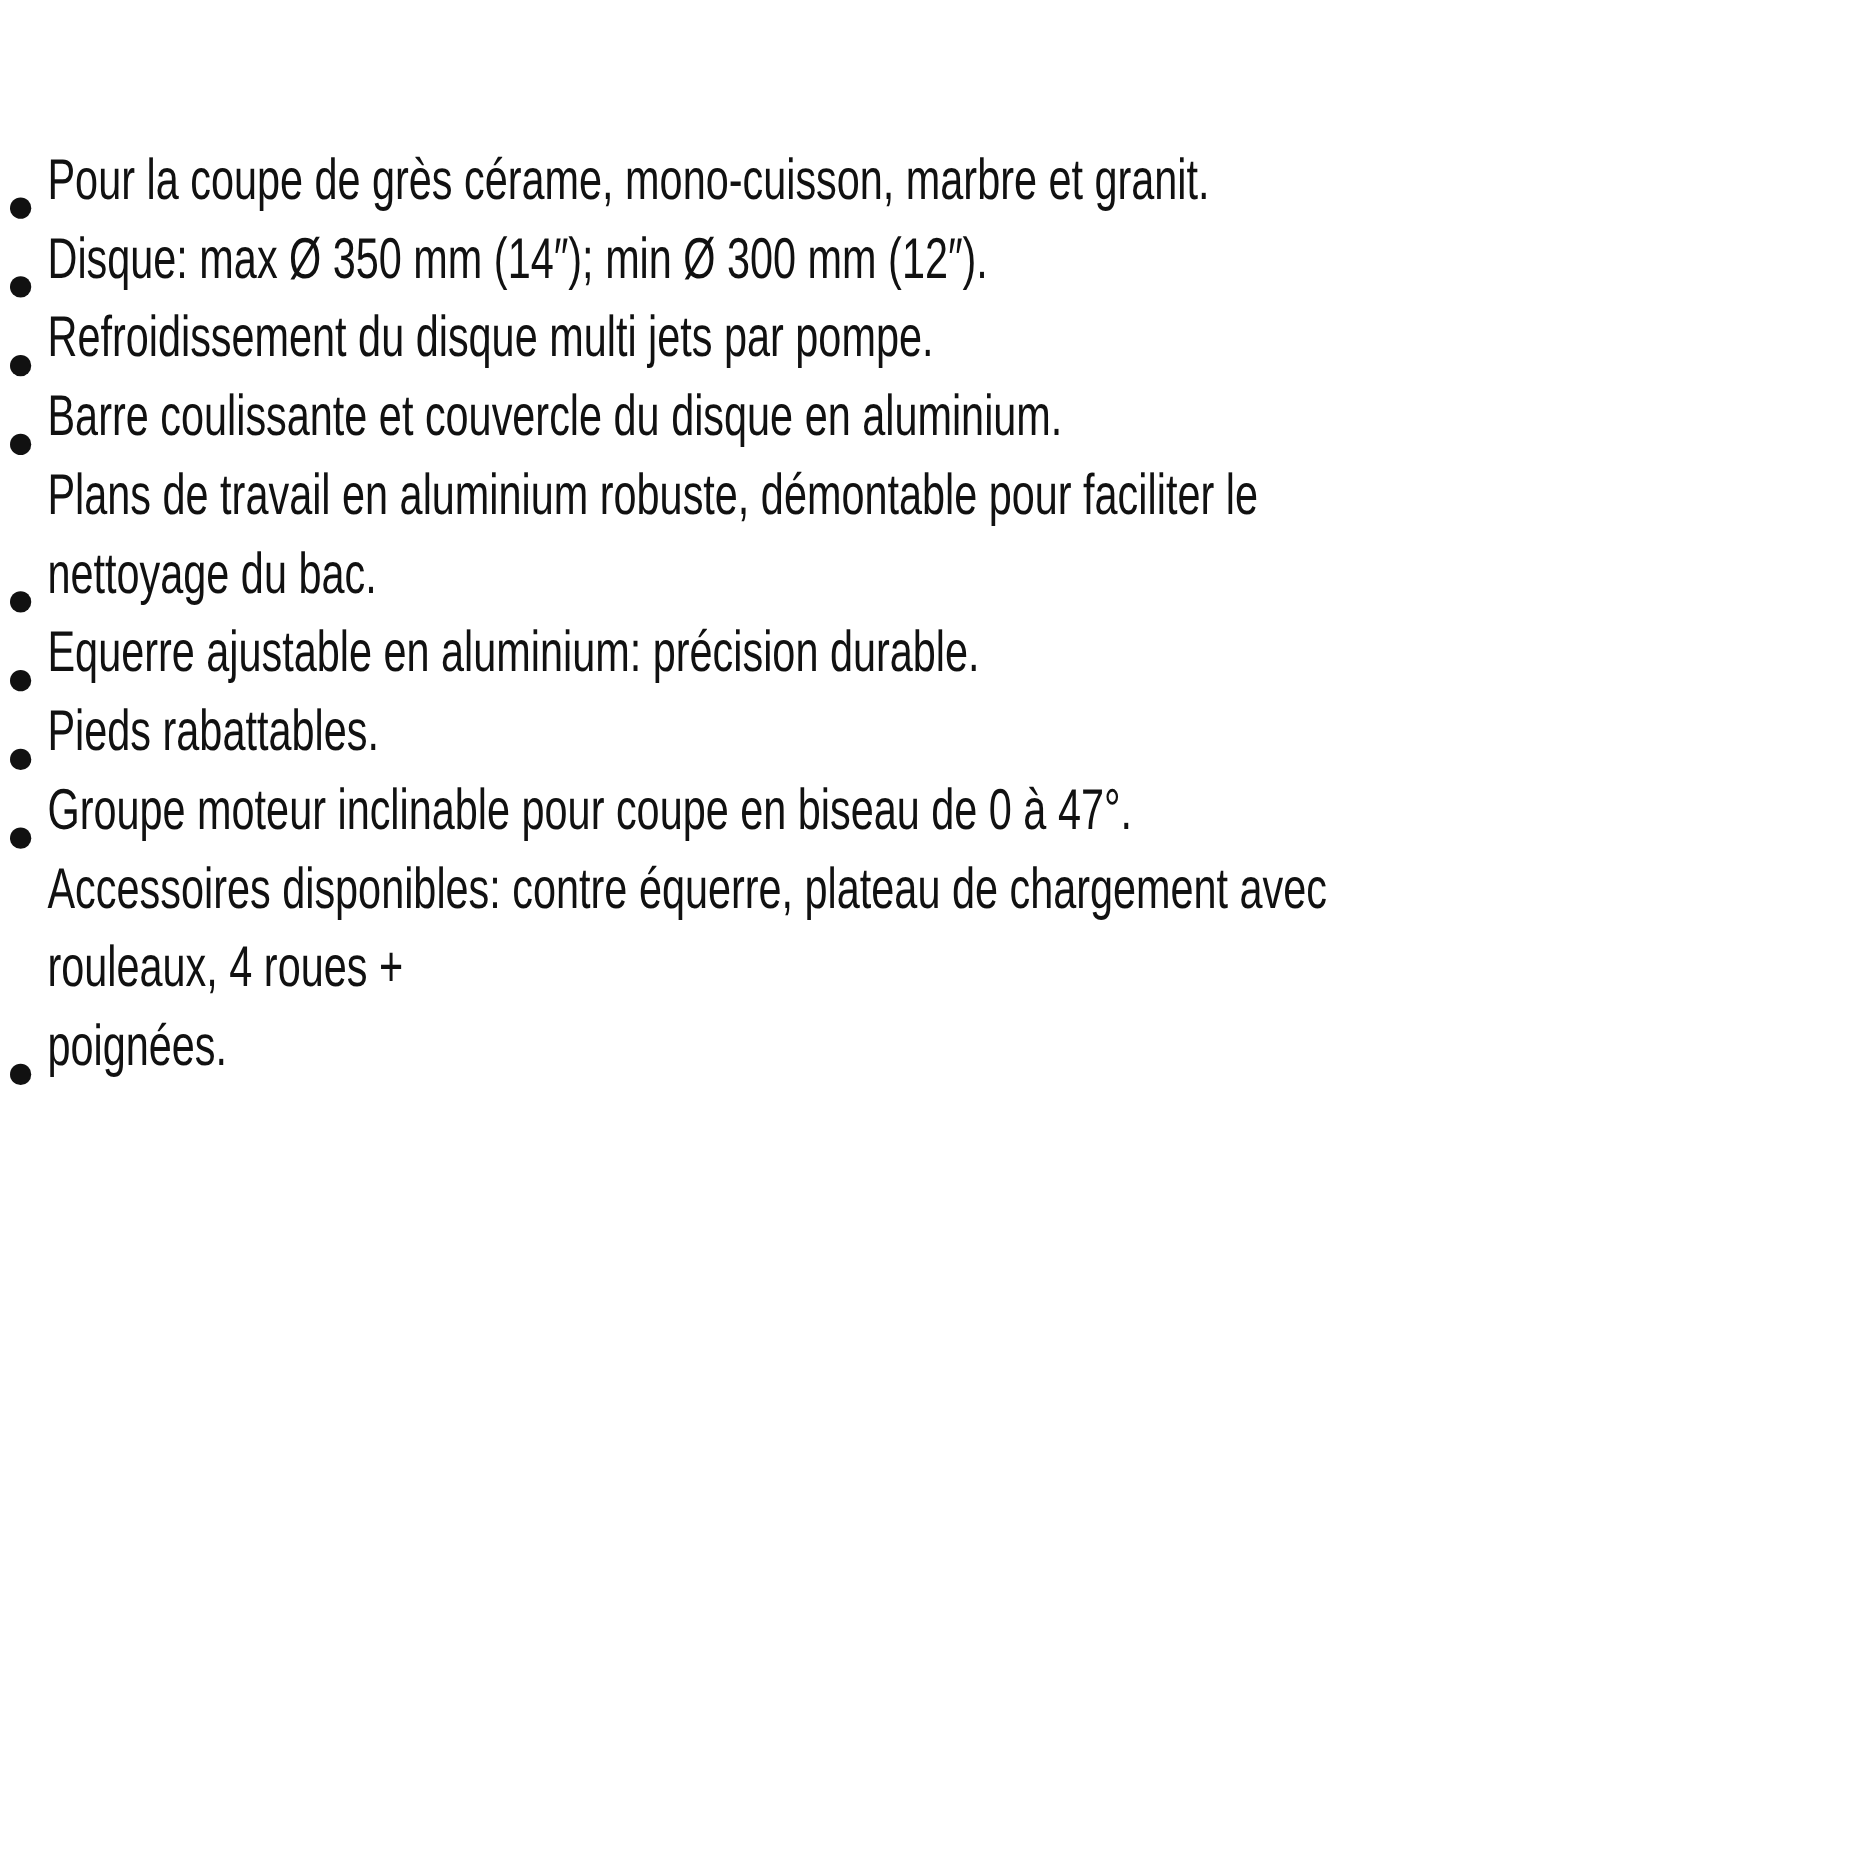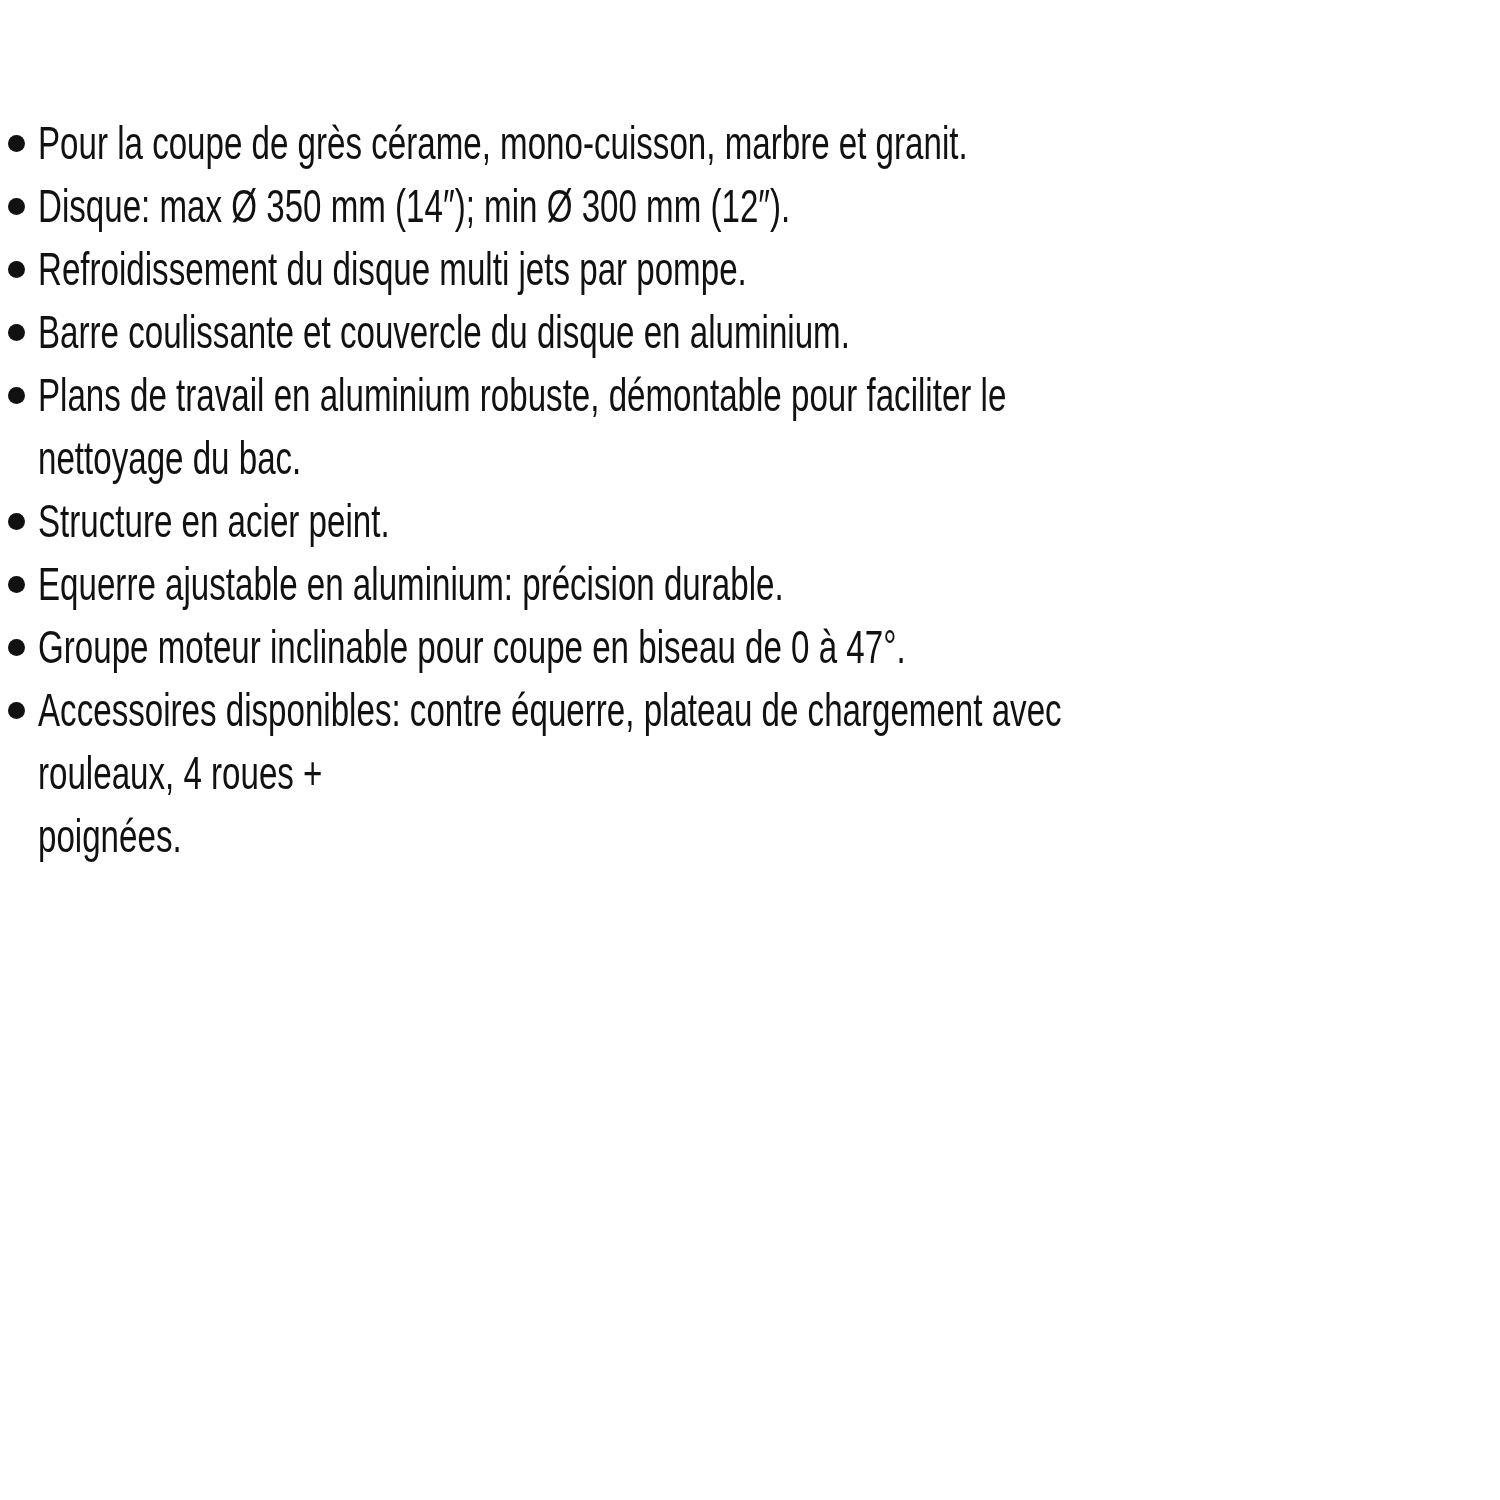--- a/index.html
+++ b/index.html
@@ -18,21 +18,21 @@
     font-family: "Liberation Sans", sans-serif;
     color: #111111;
   }
   ul.spec-list {
     list-style: none;
     margin: 0;
     padding: 0;
   }
   li.spec-item {
     display: flex;
-    align-items: flex-start;
+    align-items: flex-end;
   }
   .bullet {
     flex: 0 0 auto;
     width: 17px;
     height: 17px;
     border-radius: 50%;
     background: #111111;
     margin: 23px 13px 0 2px;
   }
   .item-text {
@@ -67,25 +67,25 @@
     <li class="spec-item">
       <span class="bullet"></span>
       <span class="item-text">Barre coulissante et couvercle du disque en aluminium.</span>
     </li>
     <li class="spec-item">
       <span class="bullet"></span>
       <span class="item-text">Plans de travail en aluminium robuste, démontable pour faciliter le nettoyage du bac.</span>
     </li>
     <li class="spec-item">
       <span class="bullet"></span>
-      <span class="item-text">Structure en acier peint.</span>
+      <span class="item-text">Equerre ajustable en aluminium: précision durable.</span>
     </li>
     <li class="spec-item">
       <span class="bullet"></span>
-      <span class="item-text">Equerre ajustable en aluminium: précision durable.</span>
+      <span class="item-text">Pieds rabattables.</span>
     </li>
     <li class="spec-item">
       <span class="bullet"></span>
       <span class="item-text">Groupe moteur inclinable pour coupe en biseau de 0 à 47°.</span>
     </li>
     <li class="spec-item">
       <span class="bullet"></span>
       <span class="item-text">Accessoires disponibles: contre équerre, plateau de chargement avec rouleaux, 4 roues +
 poignées.</span>
     </li>

